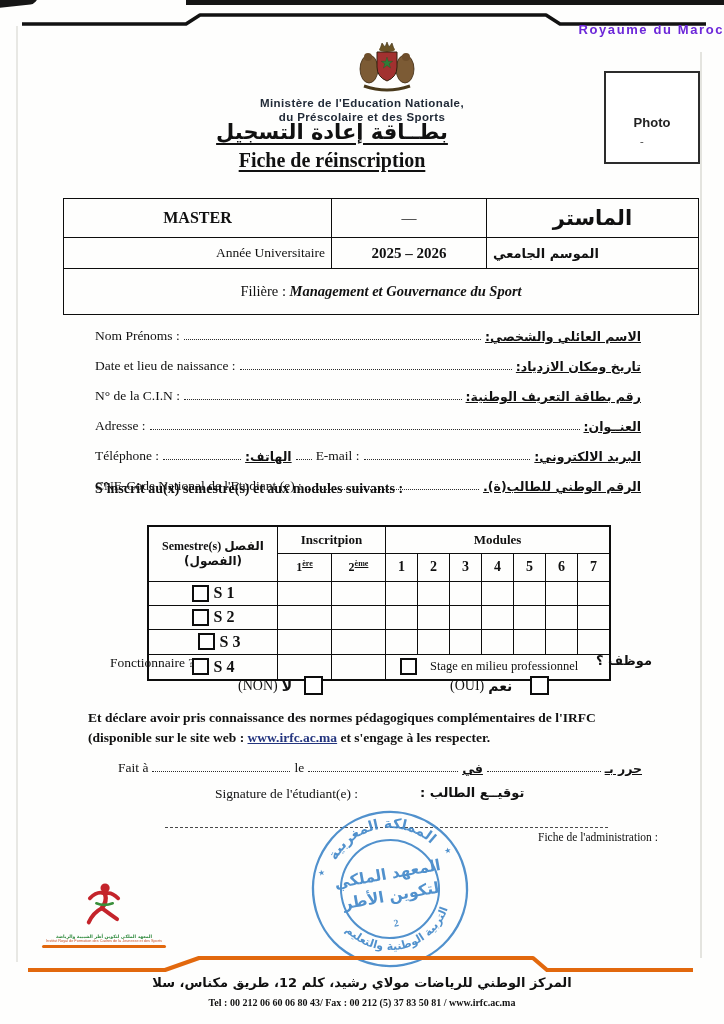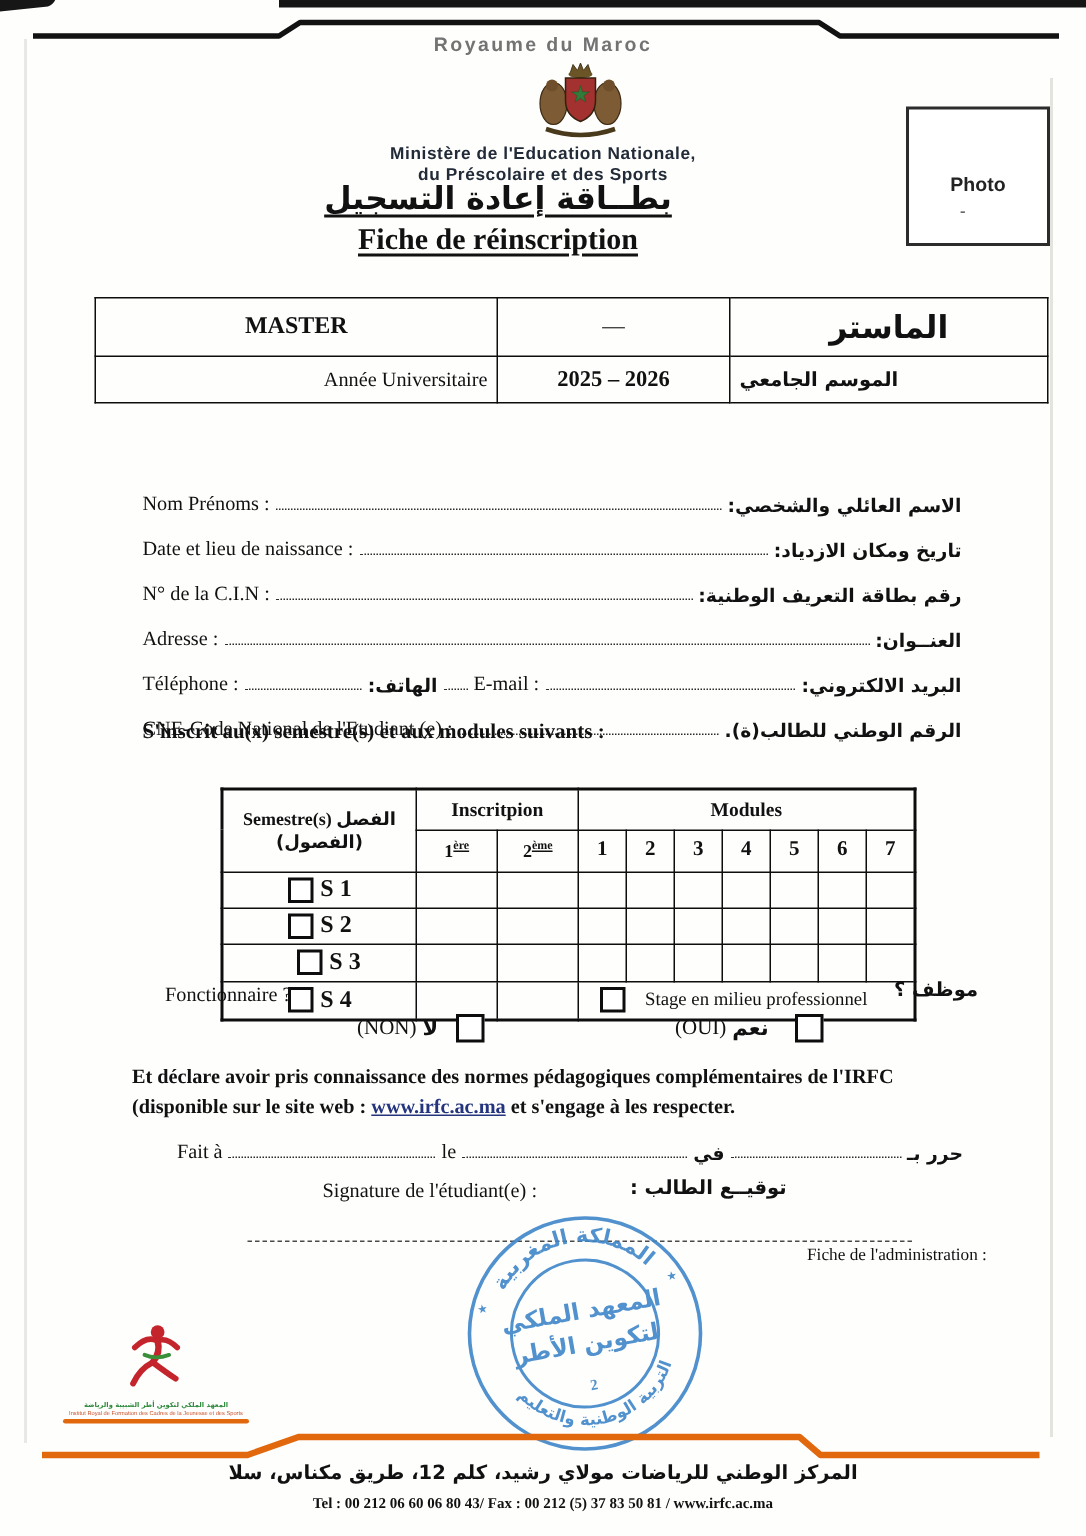--- a/index.html
+++ b/index.html
@@ -8,40 +8,40 @@
   .abs { position:absolute; }
   .sans { font-family:"Liberation Sans", sans-serif; }
   .ar { font-family:"DejaVu Sans", sans-serif; }
   .b { font-weight:bold; }
 
   
   .edge { background:#d6d5d0; }
 
   
   .kingdom { left:0; right:0; top:22px; font-size:13px; font-weight:bold; letter-spacing:1.6px;
-             color:#737373; text-align:center; }
+             color:#6d28d9; text-align:right; }
   .ministry { left:0; right:0; top:96px; font-size:11.5px; font-weight:bold; letter-spacing:.4px;
               color:#222b38; text-align:center; line-height:1.25; }
   .title-ar { left:0; right:60px; top:120px; font-size:21px; font-weight:bold; text-align:center;
               text-decoration:underline; text-underline-offset:4px; }
   .title-fr { left:0; right:60px; top:149px; font-size:20px; font-weight:bold; text-align:center;
               text-decoration:underline; text-underline-offset:3px; }
   .photo-box { left:604px; top:71px; width:92px; height:89px; border:2px solid #2c2c2c; background:#fff; }
   .photo-box .lbl { position:absolute; left:0; right:0; top:42px; text-align:center;
                     font-family:"Liberation Sans", sans-serif; font-weight:bold; font-size:13px; color:#222; }
   .photo-box .mark { position:absolute; left:34px; top:62px; font-size:11px; color:#333; }
 
   
   .info-table { left:63px; top:198px; border-collapse:collapse; table-layout:fixed; }
   .info-table td { border:1.7px solid #0d0d0d; padding:0 6px; }
 
   
   .fields { left:95px; top:314px; width:546px; }
   .frow { display:flex; align-items:flex-end; height:30px; font-size:13.5px; }
-  .arl { font-weight:bold; font-size:12.5px; }
+  .arl { font-weight:bold; font-size:12.5px;text-decoration:underline; }
   .dots { flex:1 1 auto; border-bottom:1.7px dotted #2c2c2c; margin:0 4px 4px 4px; min-width:10px; }
   .dots-fixed { border-bottom:1.7px dotted #2c2c2c; margin:0 4px 4px 4px; }
 
   
   .en-head { left:95px; top:481px; font-size:14px; font-weight:bold; }
   .en-table { left:147px; top:501px; border-collapse:collapse; table-layout:fixed;margin-top:24px; }
   .en-table th, .en-table td { border:1.4px solid #0d0d0d; padding:0; font-size:12px; }
   .en-table { border:2px solid #0d0d0d; }
   .cb { display:inline-block; width:13px; height:13px; border:2px solid #0d0d0d; background:#fff;
         vertical-align:middle; }
@@ -111,20 +111,26 @@
     <tbody>
         <tr style="height:39px;">
       <td style="width:255px;text-align:center;" class="b">MASTER</td>
       <td style="width:142px;text-align:center;font-size:15px;">—</td>
       <td style="width:199px;text-align:center;font-size:21px;" class="ar b" dir="rtl">الماستر</td>
     </tr>
     <tr style="height:31px;">
       <td style="text-align:right;font-size:13.5px;">Année Universitaire</td>
       <td style="text-align:center;font-size:15px;" class="b">2025 – 2026</td>
       <td style="text-align:left;font-size:13px;" class="ar b" dir="rtl">الموسم الجامعي</td>
+    </tr>
+    <tr style="height:46px;">
+      <td colspan="3" style="text-align:center;font-size:14.5px;">
+        <span>Filière :</span>
+        <span class="b" style="font-style:italic;">Management et Gouvernance du Sport</span>
+      </td>
     </tr>
   </tbody>
     </table>
 
   <div class="abs fields">
     <div class="frow">
       <span>Nom Prénoms :</span>
       <span class="dots"></span>
       <span class="arl ar" dir="rtl">الاسم العائلي والشخصي:</span>
     </div>

